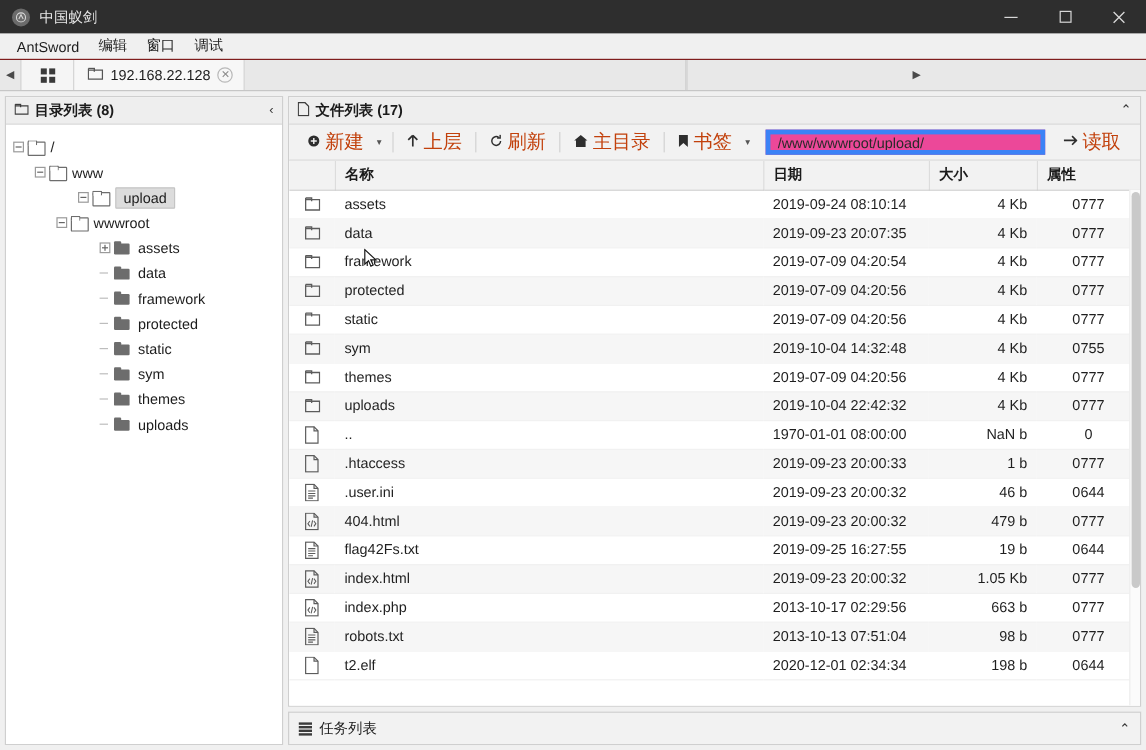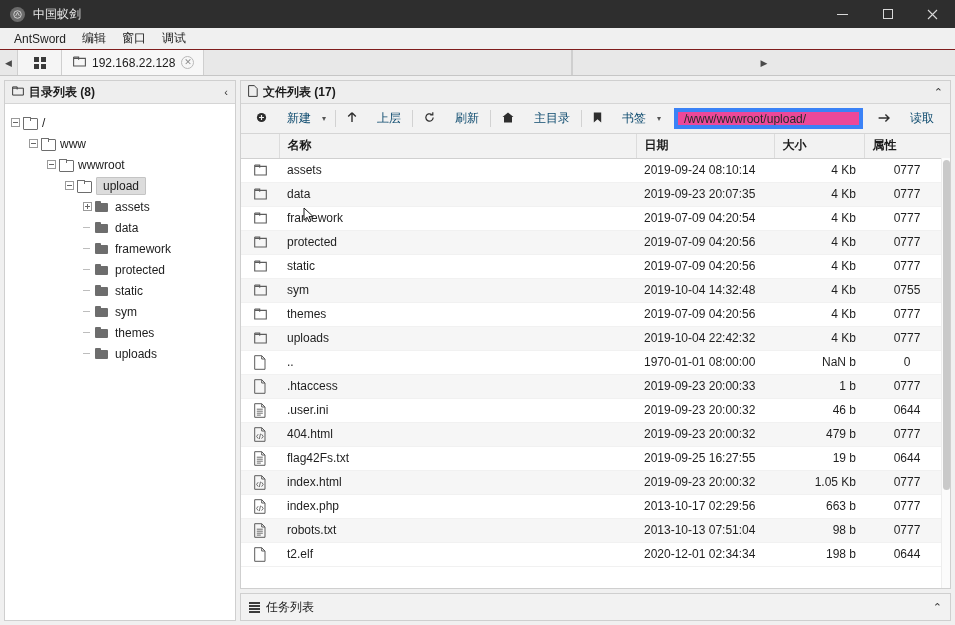--- a/index.html
+++ b/index.html
@@ -137,22 +137,22 @@
     flex: 1 1 auto; display: flex; flex-direction: column;
     background: #fff; border: 1px solid #cfcfcf; min-height: 0;
   }
 
   .toolbar {
     height: 30px; flex: 0 0 30px; background: #f2f2f2;
     border-bottom: 1px solid #d5d5d5;
     display: flex; align-items: center; padding: 0 6px; gap: 0;
   }
   .tb-btn {
-    display: flex; align-items: center; gap: 20px; height: 22px;
-    padding: 0 9px; font-size: 12px; color: #0c4a6e; cursor: default; white-space: nowrap;
+    display: flex; align-items: center; gap: 4px; height: 22px;
+    padding: 0 9px; font-size: 16px; color: #c2410c; cursor: default; white-space: nowrap;
   }
   .tb-btn .gl { font-size: 11px; line-height: 1; color: #2e2e2e; }
   .tb-caret { font-size: 8px; color: #555; padding: 0 7px 0 2px; cursor: default; }
   .tb-sep { width: 1px; height: 17px; background: #d2d2d2; margin: 0 2px; }
   .path-input {
     flex: 1 1 auto; height: 21px; min-width: 0; margin: 0 6px;
     border: 4px solid #3b82f6; background: #ec4899;
     font-family: "Liberation Sans", sans-serif; font-size: 12px; color: #2a2a2a;
     padding: 0 6px; outline: none;
   }
@@ -293,29 +293,29 @@
           <div class="tnode" style="padding-left: 6px;">
             <span class="toggle"></span>
             <span class="ico-folder-open"></span>
             <span class="tlabel">/</span>
           </div>
           <div class="tnode" style="padding-left: 24px;">
             <span class="toggle"></span>
             <span class="ico-folder-open"></span>
             <span class="tlabel">www</span>
           </div>
+          <div class="tnode" style="padding-left: 60px;">
+            <span class="toggle"></span>
+            <span class="ico-folder-open"></span>
+            <span class="tlabel sel">upload</span>
+          </div>
           <div class="tnode" style="padding-left: 42px;">
             <span class="toggle"></span>
             <span class="ico-folder-open"></span>
             <span class="tlabel">wwwroot</span>
-          </div>
-          <div class="tnode" style="padding-left: 60px;">
-            <span class="toggle"></span>
-            <span class="ico-folder-open"></span>
-            <span class="tlabel sel">upload</span>
           </div>
           <div class="tnode" style="padding-left: 78px;">
             <span class="toggle plus"></span>
             <span class="ico-folder-solid"></span>
             <span class="tlabel">assets</span>
           </div>
           <div class="tnode" style="padding-left: 78px;">
             <span class="tdash"></span>
             <span style="width: 5px; flex: 0 0 auto;"></span>
             <span class="ico-folder-solid"></span>

